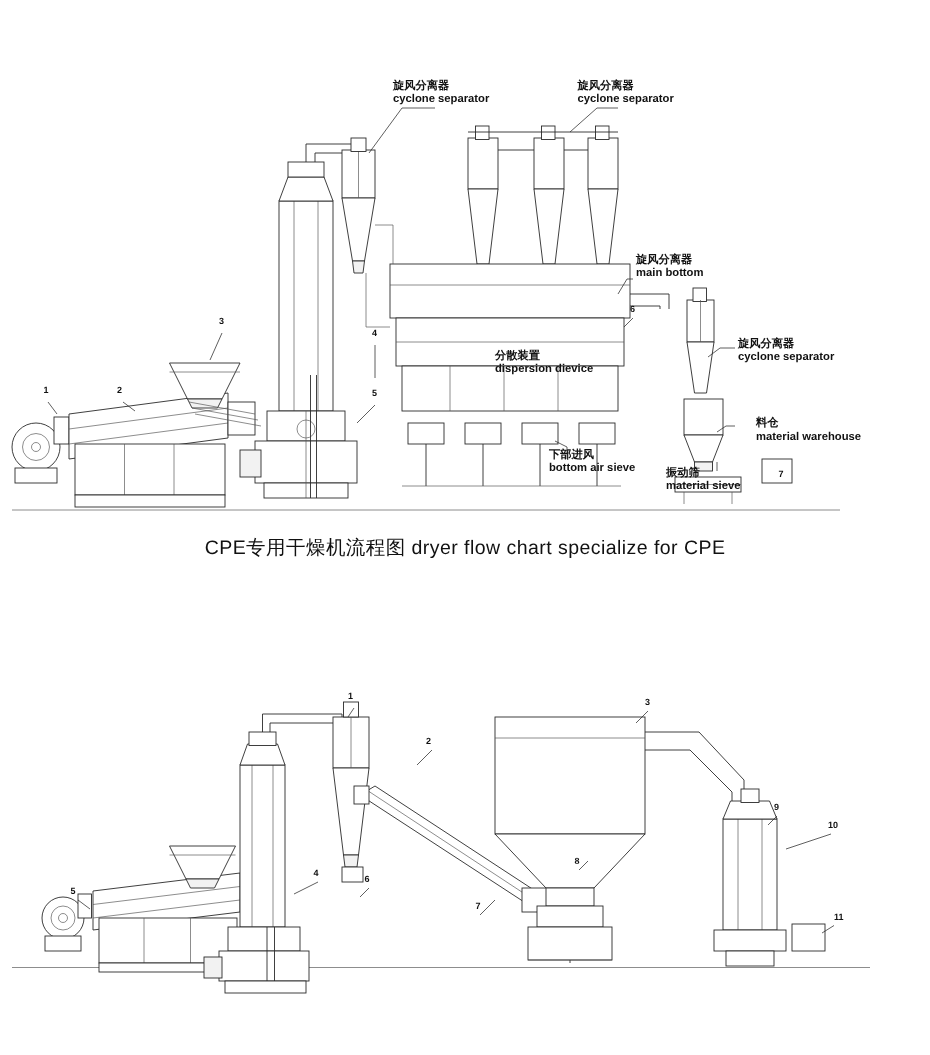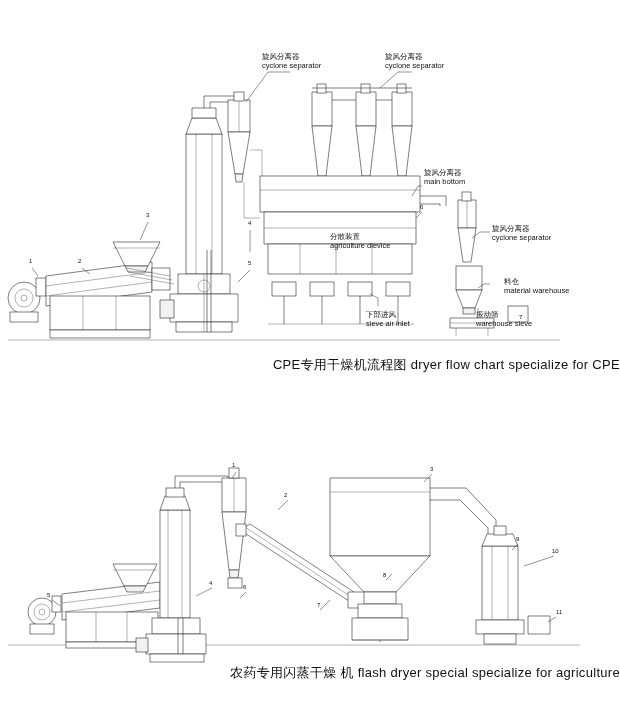--- a/index.html
+++ b/index.html
@@ -17,28 +17,29 @@
   }
   .page {
     position: relative;
     width: 620px;
     height: 703px;
   }
   .diagram {
     position: absolute;
     left: 0;
     width: 496px;
+    font-weight: bold;
   }
   #diagram-top { top: 0; height: 400px; }
   #diagram-bottom { top: 400px; height: 303px; }
 
   .caption {
     position: absolute;
     width: 620px;
-    text-align: right;
+    text-align: center;
     font-size: 13px;
     letter-spacing: 0.3px;
     color: #111;
     white-space: nowrap;
   }
   #caption-top { top: 356px; }
   #caption-bottom { top: 664px; }
 
   .label {
     position: absolute;
@@ -236,33 +237,33 @@
     <div class="label" style="left:424px; top:168px;">
       <span class="cn">旋风分离器</span>
       <span class="en">main bottom</span>
     </div>
     <div class="label" style="left:492px; top:224px;">
       <span class="cn">旋风分离器</span>
       <span class="en">cyclone separator</span>
     </div>
     <div class="label" style="left:286px; top:232px;margin-left:44px;">
       <span class="cn">分散装置</span>
-      <span class="en">agriculture dievice</span>
+      <span class="en">dispersion dievice</span>
     </div>
     <div class="label" style="left:504px; top:277px;">
       <span class="cn">料仓</span>
       <span class="en">material warehouse</span>
     </div>
-    <div class="label" style="left:366px; top:310px;">
+    <div class="label" style="left:366px; top:298px;">
       <span class="cn">下部进风</span>
-      <span class="en">sieve air inlet</span>
-    </div>
-    <div class="label" style="left:476px; top:310px;">
+      <span class="en">bottom air sieve</span>
+    </div>
+    <div class="label" style="left:444px; top:310px;">
       <span class="cn">振动筛</span>
-      <span class="en">warehouse sieve</span>
+      <span class="en">material sieve</span>
     </div>
 
     <div class="numtag" style="left:29px; top:258px;">1</div>
     <div class="numtag" style="left:78px; top:258px;">2</div>
     <div class="numtag" style="left:146px; top:212px;">3</div>
     <div class="numtag" style="left:248px; top:220px;">4</div>
     <div class="numtag" style="left:248px; top:260px;">5</div>
     <div class="numtag" style="left:420px; top:204px;">6</div>
     <div class="numtag" style="left:519px; top:314px;">7</div>
   </div>
@@ -379,15 +380,14 @@
     <div class="numtag" style="left:209px; top:180px;">4</div>
     <div class="numtag" style="left:47px; top:192px;">5</div>
     <div class="numtag" style="left:243px; top:184px;">6</div>
     <div class="numtag" style="left:317px; top:202px;">7</div>
     <div class="numtag" style="left:383px; top:172px;">8</div>
     <div class="numtag" style="left:516px; top:136px;">9</div>
     <div class="numtag" style="left:552px; top:148px;">10</div>
     <div class="numtag" style="left:556px; top:209px;">11</div>
   </div>
 
-  <div class="caption" id="caption-bottom">农药专用闪蒸干燥 机 flash dryer special specialize for agriculture</div>
 
 </div>
 
 </body></html>

